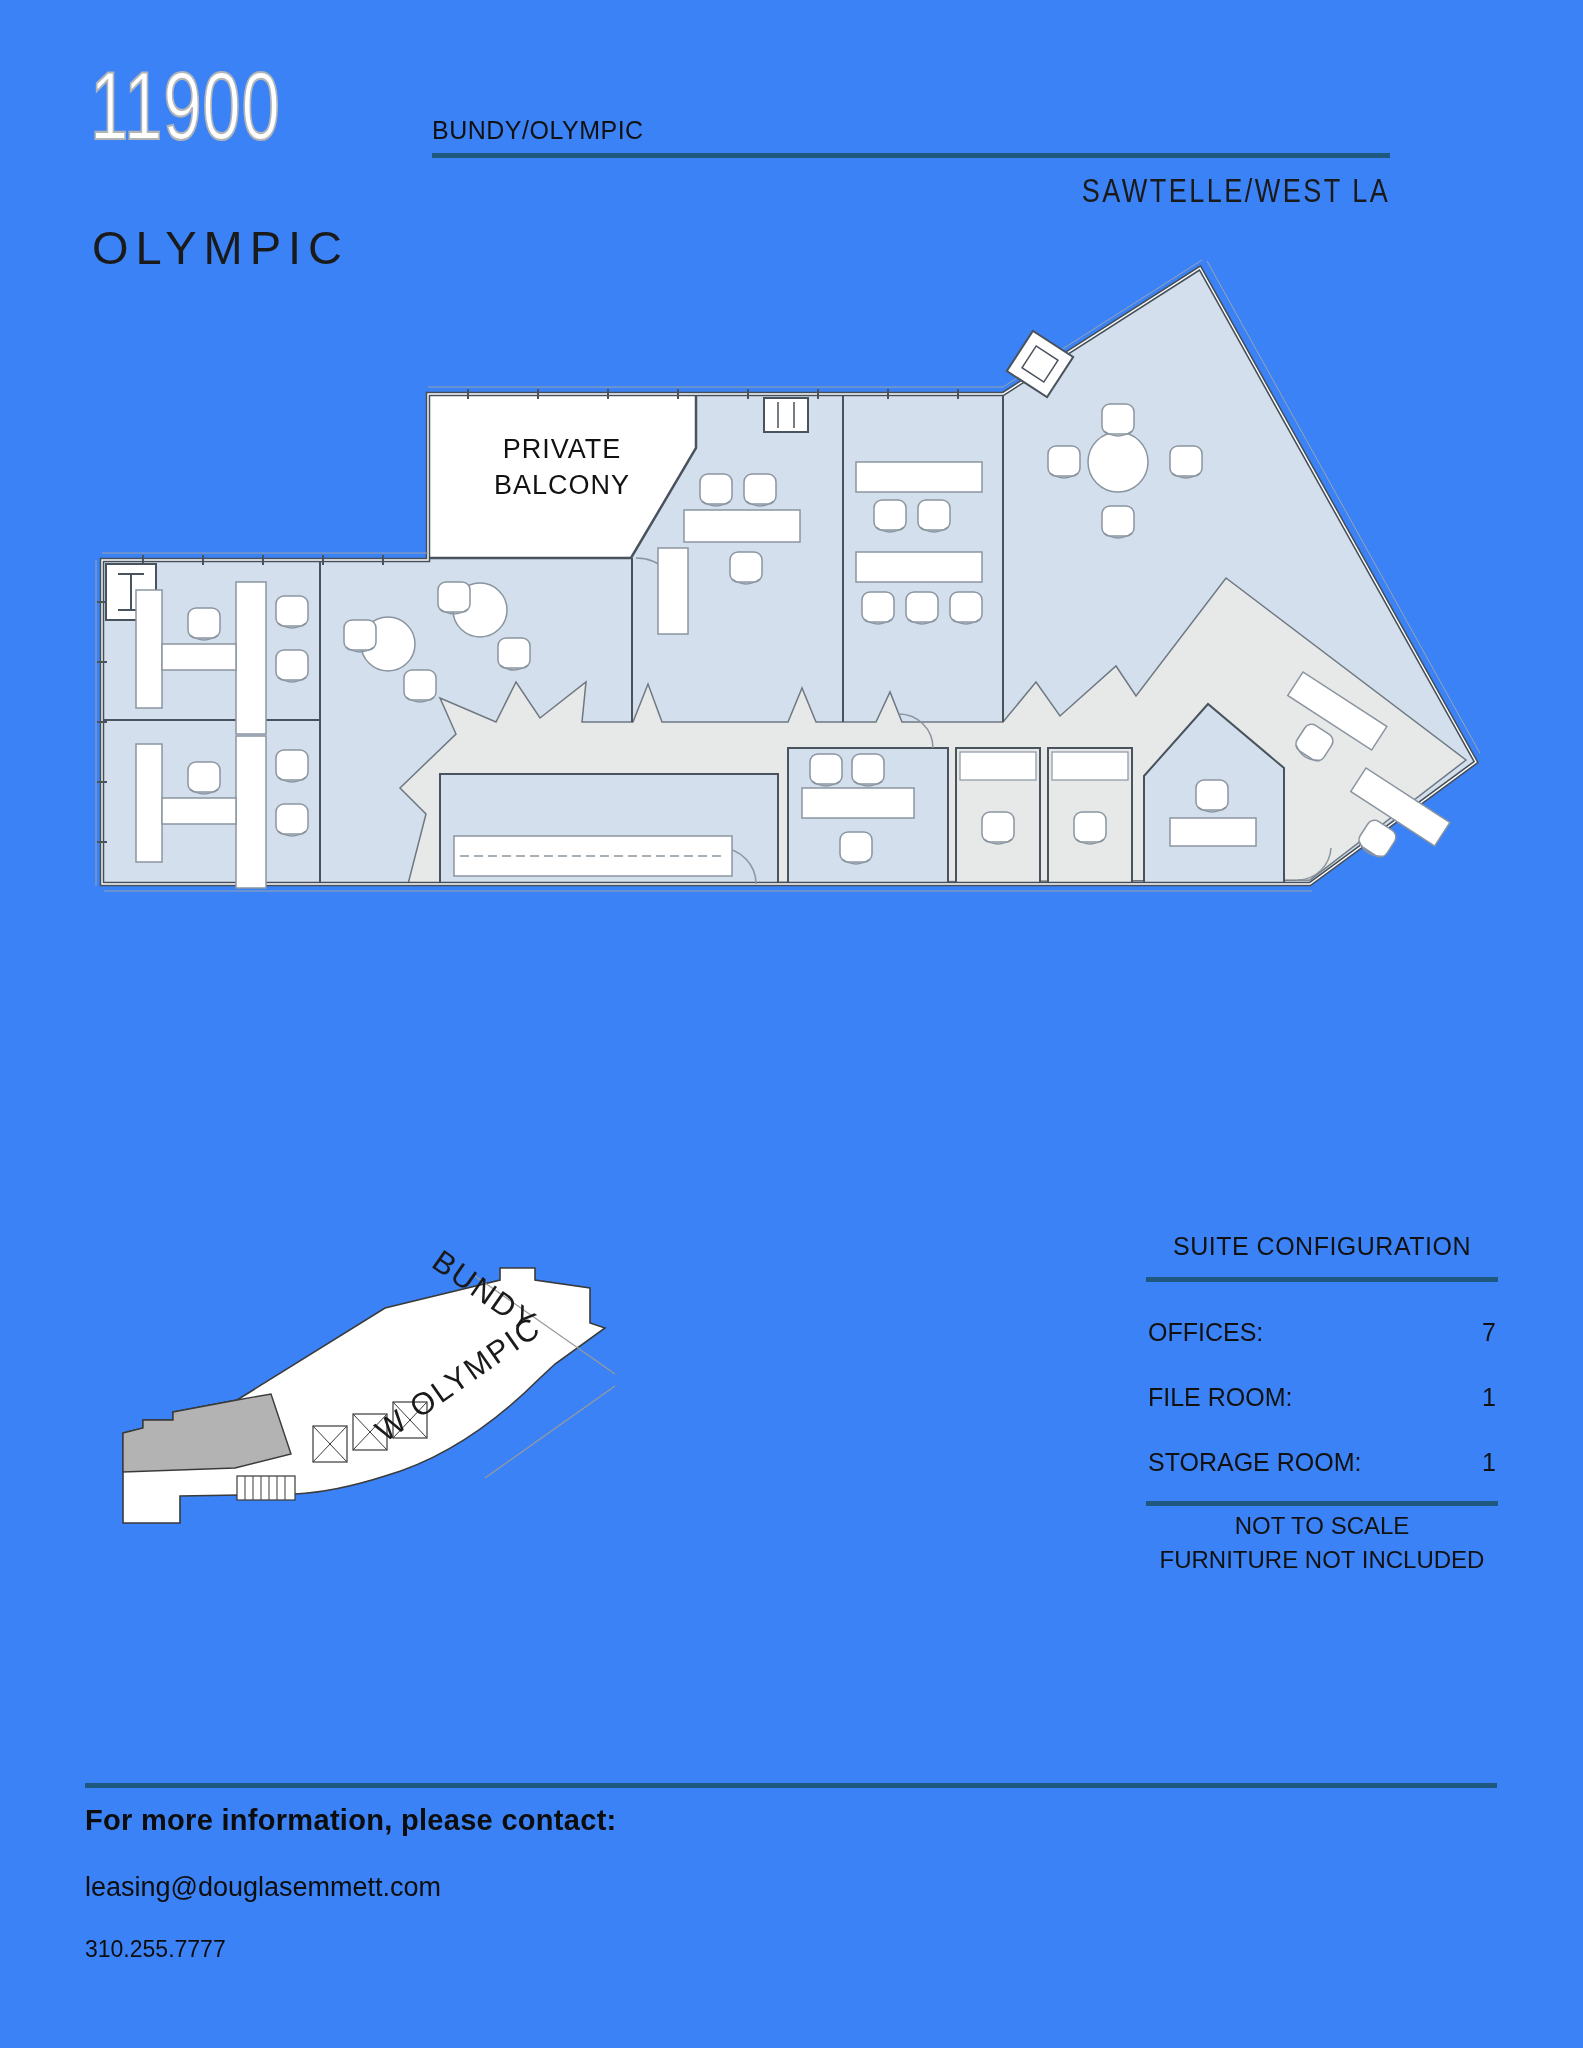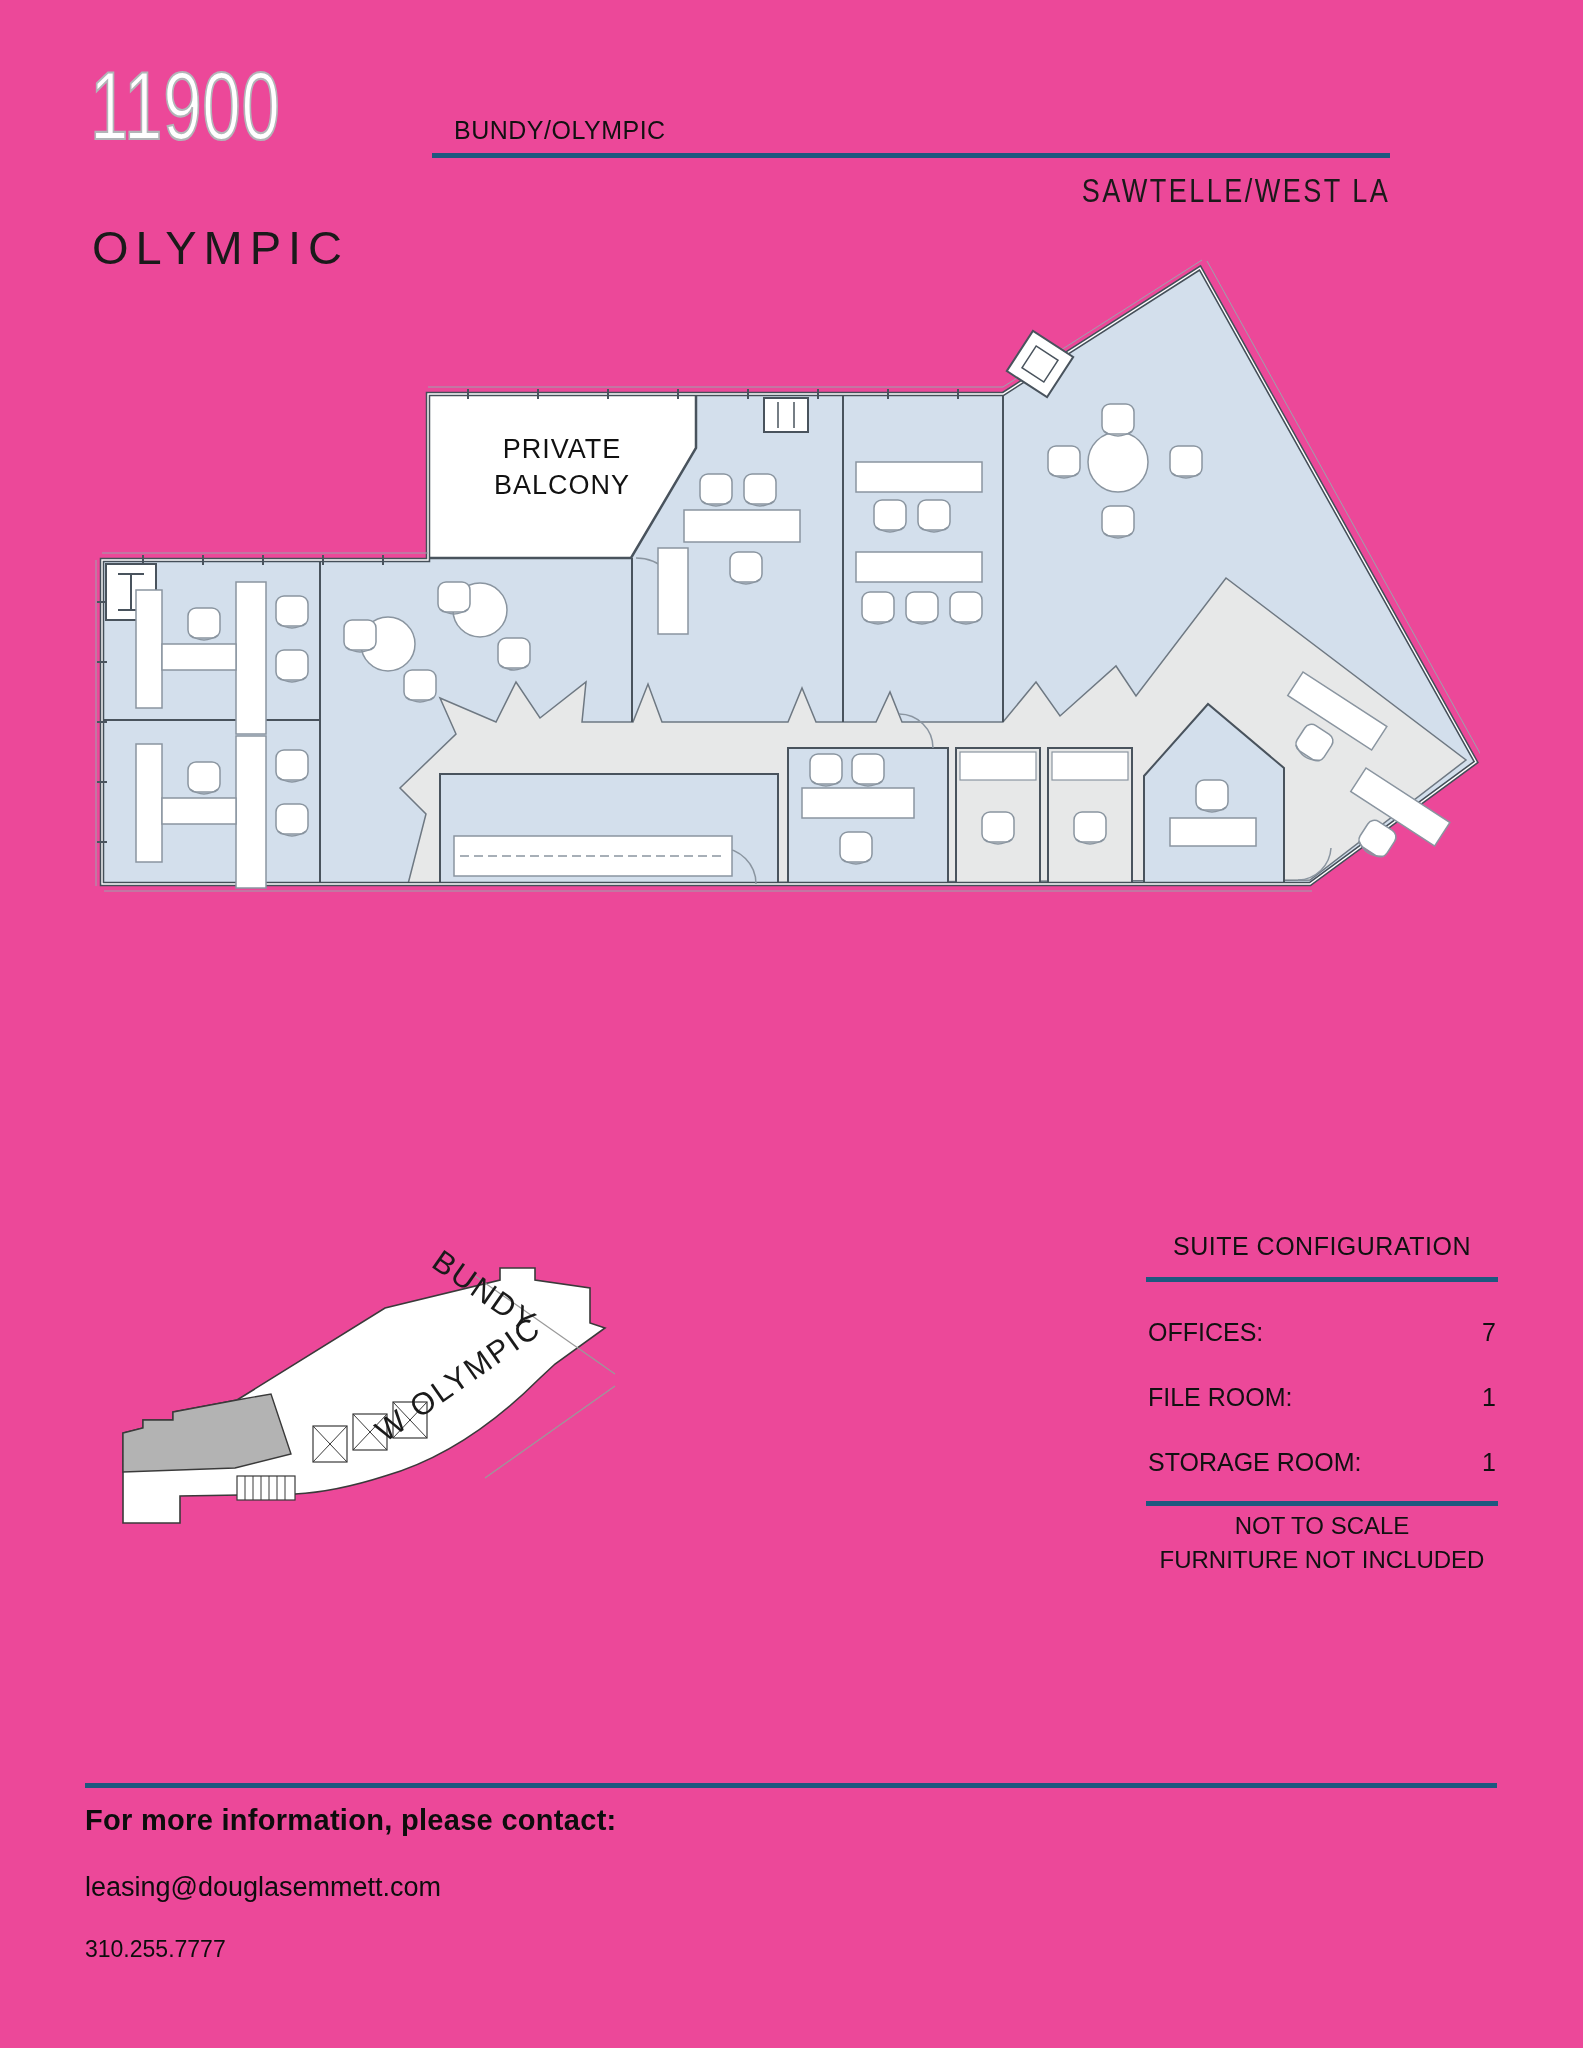--- a/index.html
+++ b/index.html
@@ -1,24 +1,24 @@
 <!DOCTYPE html>
 <html><head>
 <meta charset="utf-8">
 <style>
   html,body{margin:0;padding:0;background:#ffffff;}
-  .page{position:relative;width:1583px;height:2048px;background:#ec4899;overflow:hidden;
+  .page{position:relative;width:1583px;height:2048px;background:#3b82f6;overflow:hidden;
         font-family:"Liberation Sans", sans-serif;color:#1a1a1a;}
   .abs{position:absolute;}
 
   
   .bldg-number{left:90px;top:58px;font-size:96px;line-height:1;color:#ffffff;
     -webkit-text-stroke:2.2px #b2b5b8;letter-spacing:1px;transform:scaleX(.72);transform-origin:left top;}
   .bldg-name{left:92px;top:220px;font-size:47px;line-height:1.2;letter-spacing:7px;color:#1a1a1a;}
-  .crossroads{left:432px;top:116px;font-size:25px;letter-spacing:.5px;color:#111;margin-left:22px;}
+  .crossroads{left:432px;top:116px;font-size:25px;letter-spacing:.5px;color:#111;}
   .hdr-rule{left:432px;top:153px;width:958px;height:5px;}
   .suite-line{right:193px;top:112px;font-size:31px;letter-spacing:1px;color:#111;white-space:nowrap;}
   .suite-line .div{display:inline-block;margin:0 22px;color:#333;}
   .submarket{right:193px;top:172px;font-size:33px;letter-spacing:3px;color:#1a1a1a;
     transform:scaleX(.82);transform-origin:right top;white-space:nowrap;}
 
   
   .floor-plan{left:88px;top:252px;width:1392px;height:656px;}
   .site-plan{left:85px;top:1228px;width:560px;height:340px;}
 

